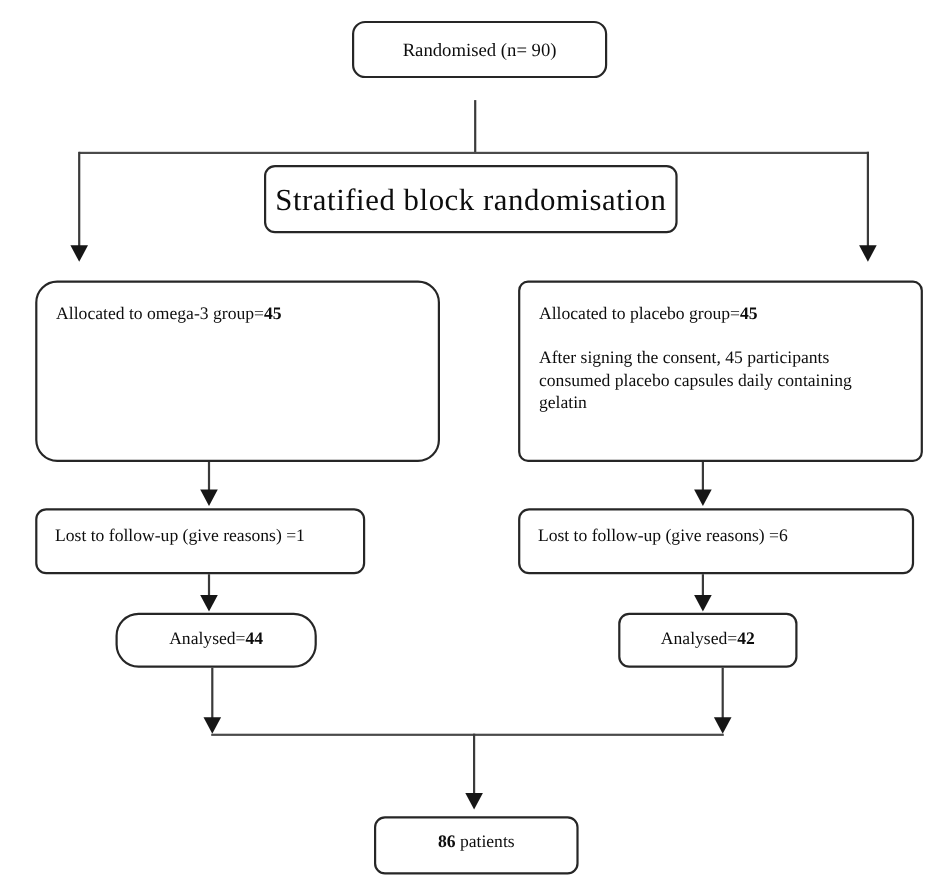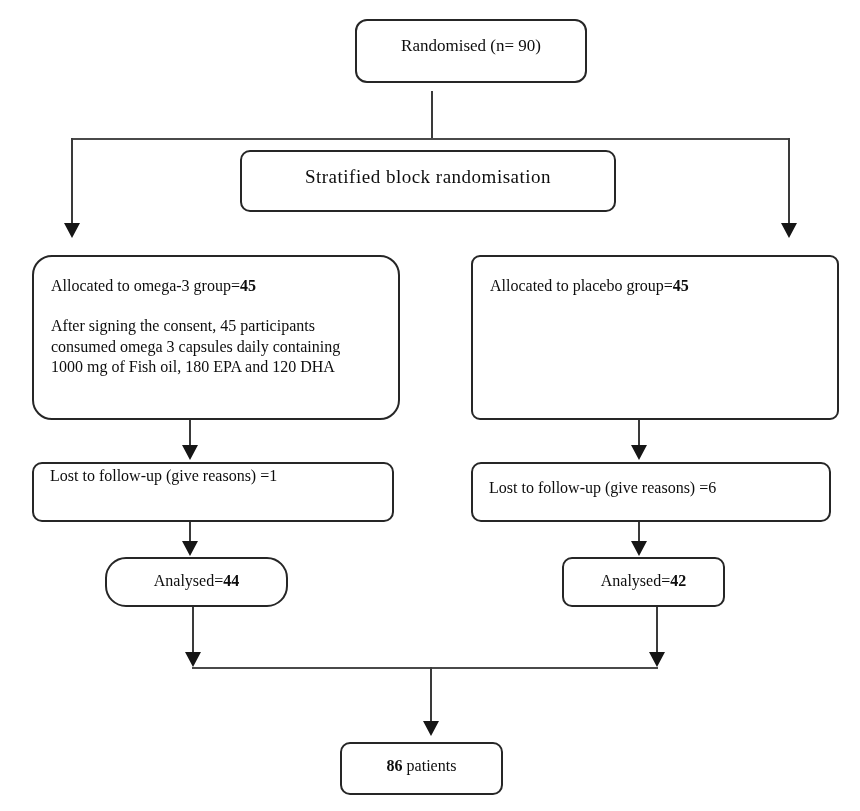--- a/index.html
+++ b/index.html
@@ -25,29 +25,29 @@
   .center { text-align: center; }
   .vline { position: absolute; width: 2px; background: #3a3a3a; }
   .hline { position: absolute; height: 2px; background: #4a4a4a; }
   .arrow {
     position: absolute;
     width: 0; height: 0;
     border-left: 8px solid transparent;
     border-right: 8px solid transparent;
     border-top: 15px solid #161616;
   }
-  .b-rand   { left: 320px; top: 19px;  width: 232px; height: 64px;  border-radius: 12px; font-size: 17px; padding-top: 14px; margin-left: 35px; }
-  .b-strat  { left: 240px; top: 150px; width: 376px; height: 62px;  border-radius: 10px; font-size: 19px; padding-top: 13px; letter-spacing: 0.5px; }
+  .b-rand   { left: 320px; top: 19px;  width: 232px; height: 52px;  border-radius: 12px; font-size: 17px; padding-top: 14px; }
+  .b-strat  { left: 240px; top: 150px; width: 376px; height: 62px;  border-radius: 10px; font-size: 28px; padding-top: 13px; letter-spacing: 0.5px; }
   .b-alloc-l{ left: 32px;  top: 255px; width: 368px; height: 165px; border-radius: 20px; padding: 19px 28px 0 17px; }
   .b-alloc-r{ left: 471px; top: 255px; width: 368px; height: 165px; border-radius: 9px; padding: 19px 17px 0 17px; }
-  .b-lost-l { left: 32px;  top: 462px; width: 362px; height: 60px;  border-radius: 10px; padding: 2px 16px 0 16px; }
+  .b-lost-l { left: 32px;  top: 462px; width: 300px; height: 60px;  border-radius: 10px; padding: 14px 16px 0 16px; }
   .b-lost-r { left: 471px; top: 462px; width: 360px; height: 60px;  border-radius: 10px; padding: 14px 16px 0 16px; }
   .b-ana-l  { left: 105px; top: 557px; width: 183px; height: 50px;  border-radius: 21px; padding-top: 12px; }
   .b-ana-r  { left: 562px; top: 557px; width: 163px; height: 50px;  border-radius: 10px; padding-top: 12px; }
-  .b-final  { left: 340px; top: 742px; width: 163px; height: 53px;  border-radius: 10px; padding-top: 12px; }
+  .b-final  { left: 340px; top: 742px; width: 186px; height: 53px;  border-radius: 10px; padding-top: 12px; }
   .alloc-title { margin-bottom: 19px; }
   b { font-weight: bold; }
 </style>
 </head>
 <body>
 
 <div class="canvas">
 
   <div class="box center b-rand">
     <span>Randomised (n= 90)</span>
@@ -62,25 +62,25 @@
 
   <div class="vline" style="left:788px; top:138px; height:86px;"></div>
   <div class="arrow" style="left:781px; top:223px;"></div>
 
   <div class="box center b-strat">
     <span>Stratified block randomisation</span>
   </div>
 
   <div class="box b-alloc-l">
     <div class="alloc-title"><span>Allocated to omega-3 group=</span><b>45</b></div>
-    <div>After signing the consent, 45 participants consumed omega 3 capsules daily containing 1000 mg of Fish oil, 180 EPA and 120 DHA</div>
   </div>
 
   <div class="box b-alloc-r">
     <div class="alloc-title"><span>Allocated to placebo group=</span><b>45</b></div>
+    <div>After signing the consent, 45 participants consumed placebo capsules daily containing gelatin</div>
   </div>
 
   <div class="vline" style="left:189px; top:420px; height:28px;"></div>
   <div class="arrow" style="left:182px; top:445px;"></div>
   <div class="vline" style="left:638px; top:420px; height:28px;"></div>
   <div class="arrow" style="left:631px; top:445px;"></div>
 
   <div class="box b-lost-l">
     <span>Lost to follow-up (give reasons) =1</span>
   </div>

